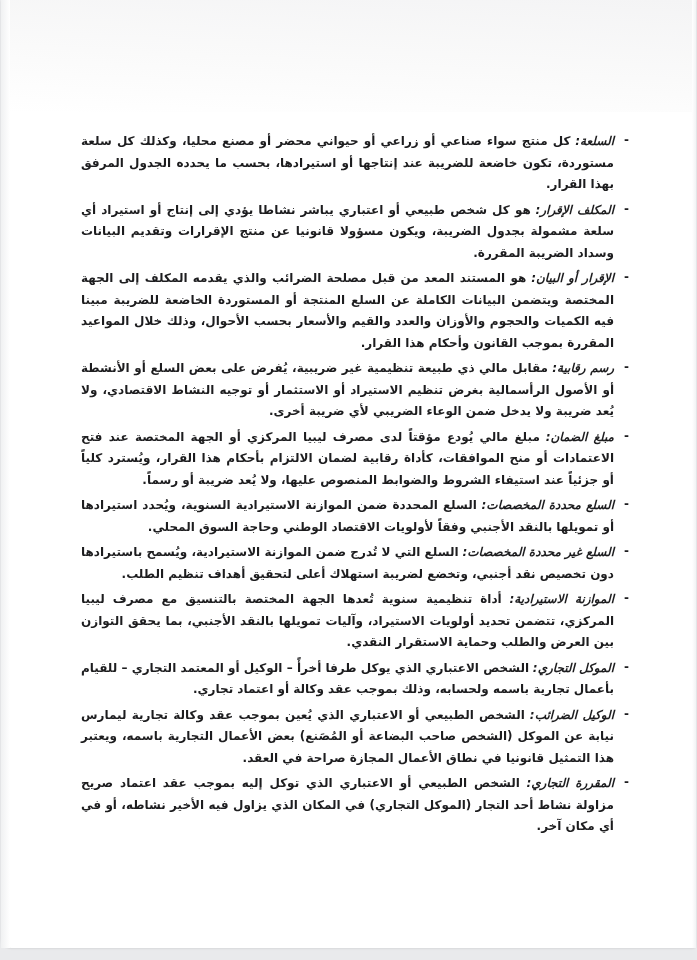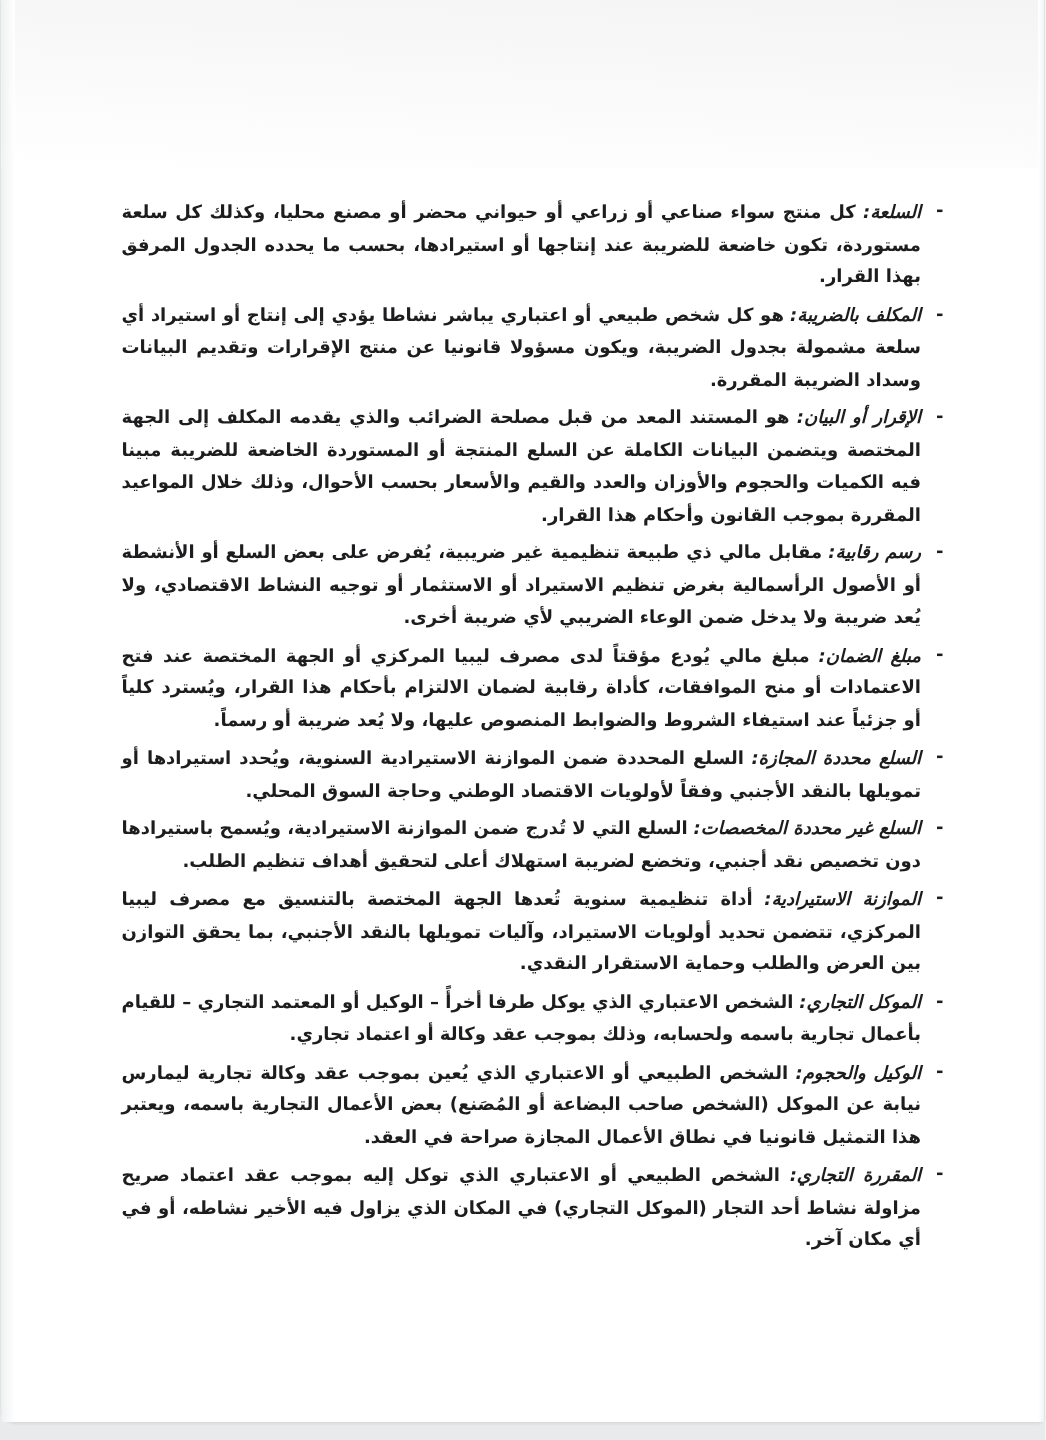--- a/index.html
+++ b/index.html
@@ -90,25 +90,25 @@
 <body>
 
 <div class="page">
   <div class="scan-shade-top"></div>
   <div class="scan-shade-left"></div>
   <div class="scan-shade-right"></div>
 
   <div class="content">
     <div id="definitions-list">
         <div class="item"><span class="bullet">-</span><span class="term">السلعة:</span> <span class="definition">كل منتج سواء صناعي أو زراعي أو حيواني محضر أو مصنع محليا، وكذلك كل سلعة مستوردة، تكون خاضعة للضريبة عند إنتاجها أو استيرادها، بحسب ما يحدده الجدول المرفق بهذا القرار.</span></div>
-        <div class="item"><span class="bullet">-</span><span class="term">المكلف بالضريبة:</span> <span class="definition">هو كل شخص طبيعي أو اعتباري يباشر نشاطا يؤدي إلى إنتاج أو استيراد أي سلعة مشمولة بجدول الضريبة، ويكون مسؤولا قانونيا عن منتج الإقرارات وتقديم البيانات وسداد الضريبة المقررة.</span></div>
+        <div class="item"><span class="bullet">-</span><span class="term">المكلف الإقرار:</span> <span class="definition">هو كل شخص طبيعي أو اعتباري يباشر نشاطا يؤدي إلى إنتاج أو استيراد أي سلعة مشمولة بجدول الضريبة، ويكون مسؤولا قانونيا عن منتج الإقرارات وتقديم البيانات وسداد الضريبة المقررة.</span></div>
         <div class="item"><span class="bullet">-</span><span class="term">الإقرار أو البيان:</span> <span class="definition">هو المستند المعد من قبل مصلحة الضرائب والذي يقدمه المكلف إلى الجهة المختصة ويتضمن البيانات الكاملة عن السلع المنتجة أو المستوردة الخاضعة للضريبة مبينا فيه الكميات والحجوم والأوزان والعدد والقيم والأسعار بحسب الأحوال، وذلك خلال المواعيد المقررة بموجب القانون وأحكام هذا القرار.</span></div>
         <div class="item"><span class="bullet">-</span><span class="term">رسم رقابية:</span> <span class="definition">مقابل مالي ذي طبيعة تنظيمية غير ضريبية، يُفرض على بعض السلع أو الأنشطة أو الأصول الرأسمالية بغرض تنظيم الاستيراد أو الاستثمار أو توجيه النشاط الاقتصادي، ولا يُعد ضريبة ولا يدخل ضمن الوعاء الضريبي لأي ضريبة أخرى.</span></div>
         <div class="item"><span class="bullet">-</span><span class="term">مبلغ الضمان:</span> <span class="definition">مبلغ مالي يُودع مؤقتاً لدى مصرف ليبيا المركزي أو الجهة المختصة عند فتح الاعتمادات أو منح الموافقات، كأداة رقابية لضمان الالتزام بأحكام هذا القرار، ويُسترد كلياً أو جزئياً عند استيفاء الشروط والضوابط المنصوص عليها، ولا يُعد ضريبة أو رسماً.</span></div>
-        <div class="item"><span class="bullet">-</span><span class="term">السلع محددة المجازة:</span> <span class="definition">السلع المحددة ضمن الموازنة الاستيرادية السنوية، ويُحدد استيرادها أو تمويلها بالنقد الأجنبي وفقاً لأولويات الاقتصاد الوطني وحاجة السوق المحلي.</span></div>
+        <div class="item"><span class="bullet">-</span><span class="term">السلع محددة المخصصات:</span> <span class="definition">السلع المحددة ضمن الموازنة الاستيرادية السنوية، ويُحدد استيرادها أو تمويلها بالنقد الأجنبي وفقاً لأولويات الاقتصاد الوطني وحاجة السوق المحلي.</span></div>
         <div class="item"><span class="bullet">-</span><span class="term">السلع غير محددة المخصصات:</span> <span class="definition">السلع التي لا تُدرج ضمن الموازنة الاستيرادية، ويُسمح باستيرادها دون تخصيص نقد أجنبي، وتخضع لضريبة استهلاك أعلى لتحقيق أهداف تنظيم الطلب.</span></div>
         <div class="item"><span class="bullet">-</span><span class="term">الموازنة الاستيرادية:</span> <span class="definition">أداة تنظيمية سنوية تُعدها الجهة المختصة بالتنسيق مع مصرف ليبيا المركزي، تتضمن تحديد أولويات الاستيراد، وآليات تمويلها بالنقد الأجنبي، بما يحقق التوازن بين العرض والطلب وحماية الاستقرار النقدي.</span></div>
         <div class="item"><span class="bullet">-</span><span class="term">الموكل التجاري:</span> <span class="definition">الشخص الاعتباري الذي يوكل طرفا أخرأً – الوكيل أو المعتمد التجاري – للقيام بأعمال تجارية باسمه ولحسابه، وذلك بموجب عقد وكالة أو اعتماد تجاري.</span></div>
-        <div class="item"><span class="bullet">-</span><span class="term">الوكيل والحجوم:</span> <span class="definition">الشخص الطبيعي أو الاعتباري الذي يُعين بموجب عقد وكالة تجارية ليمارس نيابة عن الموكل (الشخص صاحب البضاعة أو المُصَنع) بعض الأعمال التجارية باسمه، ويعتبر هذا التمثيل قانونيا في نطاق الأعمال المجازة صراحة في العقد.</span></div>
+        <div class="item"><span class="bullet">-</span><span class="term">الوكيل الضرائب:</span> <span class="definition">الشخص الطبيعي أو الاعتباري الذي يُعين بموجب عقد وكالة تجارية ليمارس نيابة عن الموكل (الشخص صاحب البضاعة أو المُصَنع) بعض الأعمال التجارية باسمه، ويعتبر هذا التمثيل قانونيا في نطاق الأعمال المجازة صراحة في العقد.</span></div>
         <div class="item"><span class="bullet">-</span><span class="term">المقررة التجاري:</span> <span class="definition">الشخص الطبيعي أو الاعتباري الذي توكل إليه بموجب عقد اعتماد صريح مزاولة نشاط أحد التجار (الموكل التجاري) في المكان الذي يزاول فيه الأخير نشاطه، أو في أي مكان آخر.</span></div>
       </div>
   </div>
 </div>
 
 </body></html>

